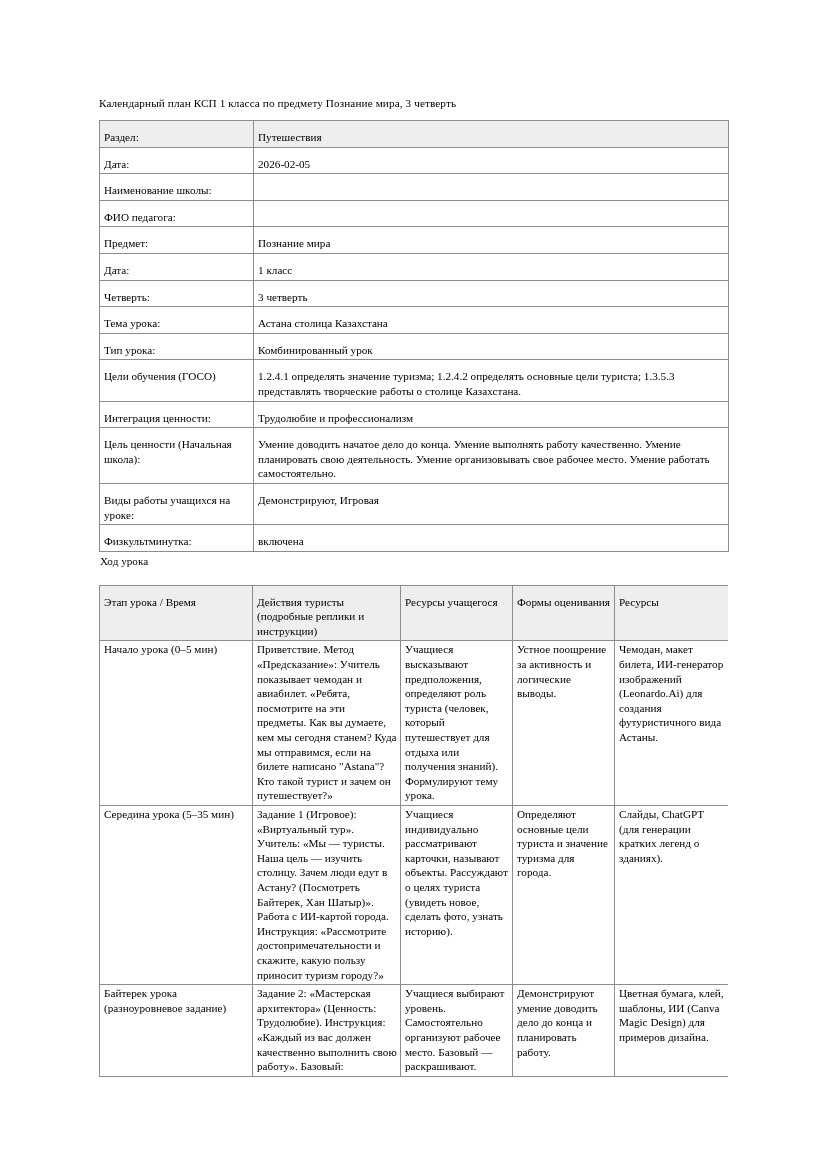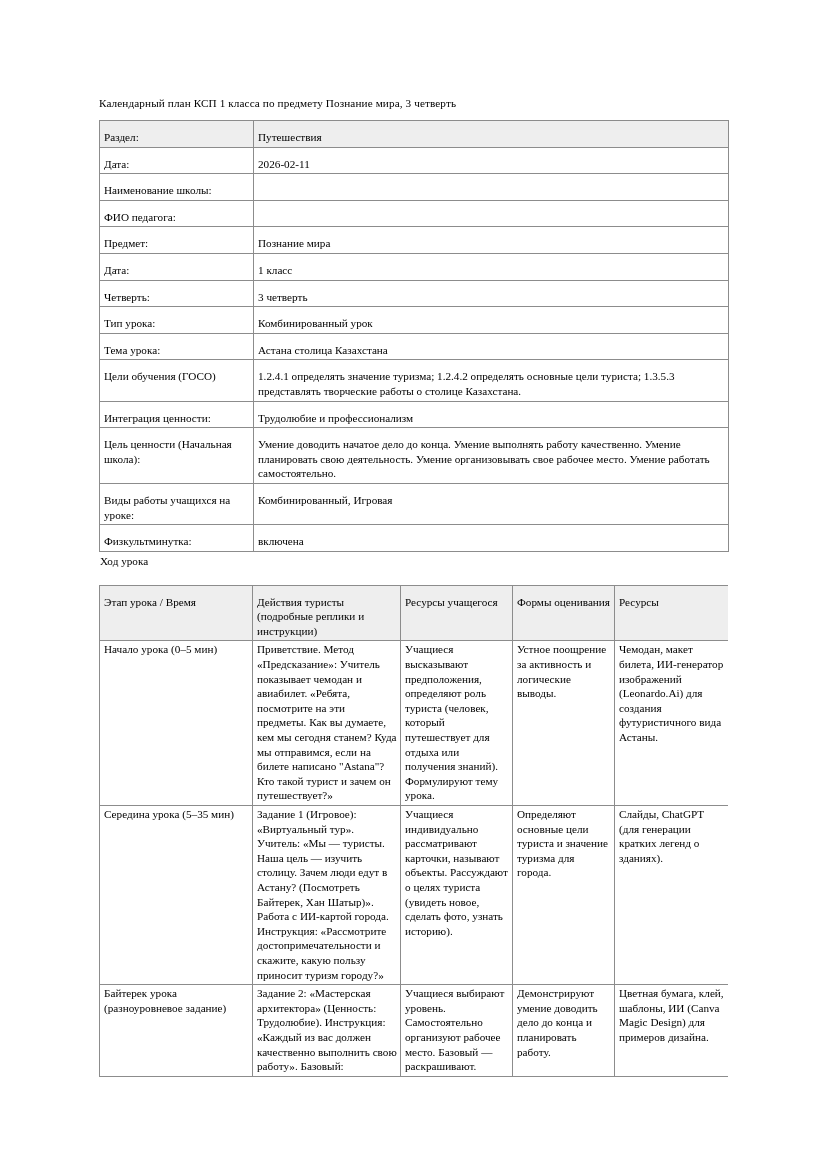--- a/index.html
+++ b/index.html
@@ -109,21 +109,21 @@
         <col class="c-value">
       </colgroup>
       <tbody>
 
       <tr class="shaded">
             <td>Раздел:</td>
             <td>Путешествия</td>
           </tr>
           <tr>
             <td>Дата:</td>
-            <td>2026-02-11</td>
+            <td>2026-02-05</td>
           </tr>
           <tr>
             <td>Наименование школы:</td>
             <td class="cell-empty"></td>
           </tr>
           <tr>
             <td>ФИО педагога:</td>
             <td class="cell-empty"></td>
           </tr>
           <tr>
@@ -132,42 +132,42 @@
           </tr>
           <tr>
             <td>Дата:</td>
             <td>1 класс</td>
           </tr>
           <tr>
             <td>Четверть:</td>
             <td>3 четверть</td>
           </tr>
           <tr>
+            <td>Тема урока:</td>
+            <td>Астана столица Казахстана</td>
+          </tr>
+          <tr>
             <td>Тип урока:</td>
             <td>Комбинированный урок</td>
           </tr>
           <tr>
-            <td>Тема урока:</td>
-            <td>Астана столица Казахстана</td>
-          </tr>
-          <tr>
             <td>Цели обучения (ГОСО)</td>
             <td>1.2.4.1 определять значение туризма; 1.2.4.2 определять основные цели туриста; 1.3.5.3 представлять творческие работы о столице Казахстана.</td>
           </tr>
           <tr>
             <td>Интеграция ценности:</td>
             <td>Трудолюбие и профессионализм</td>
           </tr>
           <tr>
             <td>Цель ценности (Начальная школа):</td>
             <td>Умение доводить начатое дело до конца. Умение выполнять работу качественно. Умение планировать свою деятельность. Умение организовывать свое рабочее место. Умение работать самостоятельно.</td>
           </tr>
           <tr>
             <td>Виды работы учащихся на уроке:</td>
-            <td>Комбинированный, Игровая</td>
+            <td>Демонстрируют, Игровая</td>
           </tr>
           <tr>
             <td>Физкультминутка:</td>
             <td>включена</td>
           </tr>
         </tbody>
     </table>
 
     <p class="section-label">Ход урока</p>
 

